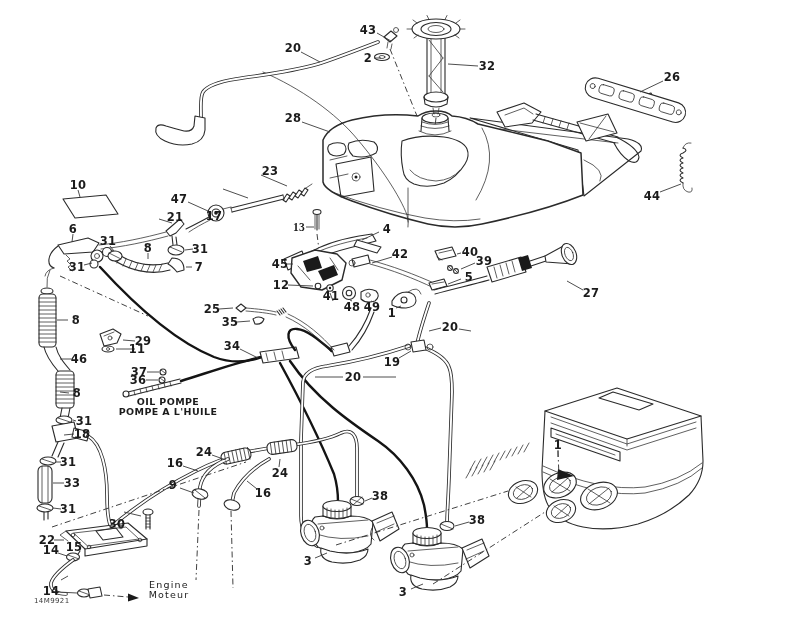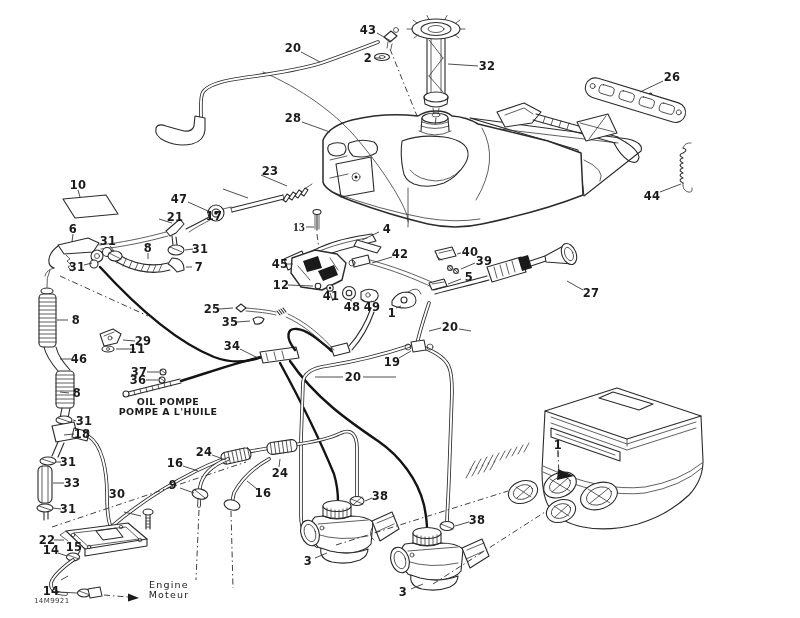--- a/index.html
+++ b/index.html
@@ -519,21 +519,21 @@
       <span class="callout" style="left: 79px; top: 359px;">46</span>
       <span class="callout" style="left: 139px; top: 372px;">37</span>
       <span class="callout" style="left: 138px; top: 380px;">36</span>
       <span class="callout" style="left: 76px; top: 320px;">8</span>
       <span class="callout" style="left: 77px; top: 393px;">8</span>
       <span class="callout" style="left: 84px; top: 421px;">31</span>
       <span class="callout" style="left: 82px; top: 434px;">18</span>
       <span class="callout" style="left: 68px; top: 462px;">31</span>
       <span class="callout" style="left: 72px; top: 483px;">33</span>
       <span class="callout" style="left: 68px; top: 509px;">31</span>
-      <span class="callout" style="left: 117px; top: 494px;">30</span>
+      <span class="callout" style="left: 117px; top: 524px;">30</span>
       <span class="callout" style="left: 47px; top: 540px;">22</span>
       <span class="callout" style="left: 51px; top: 550px;">14</span>
       <span class="callout" style="left: 74px; top: 547px;">15</span>
       <span class="callout" style="left: 51px; top: 591px;">14</span>
       <span class="callout" style="left: 204px; top: 452px;">24</span>
       <span class="callout" style="left: 175px; top: 463px;">16</span>
       <span class="callout" style="left: 173px; top: 485px;">9</span>
       <span class="callout" style="left: 280px; top: 473px;">24</span>
       <span class="callout" style="left: 263px; top: 493px;">16</span>
       <span class="callout" style="left: 380px; top: 496px;">38</span>

